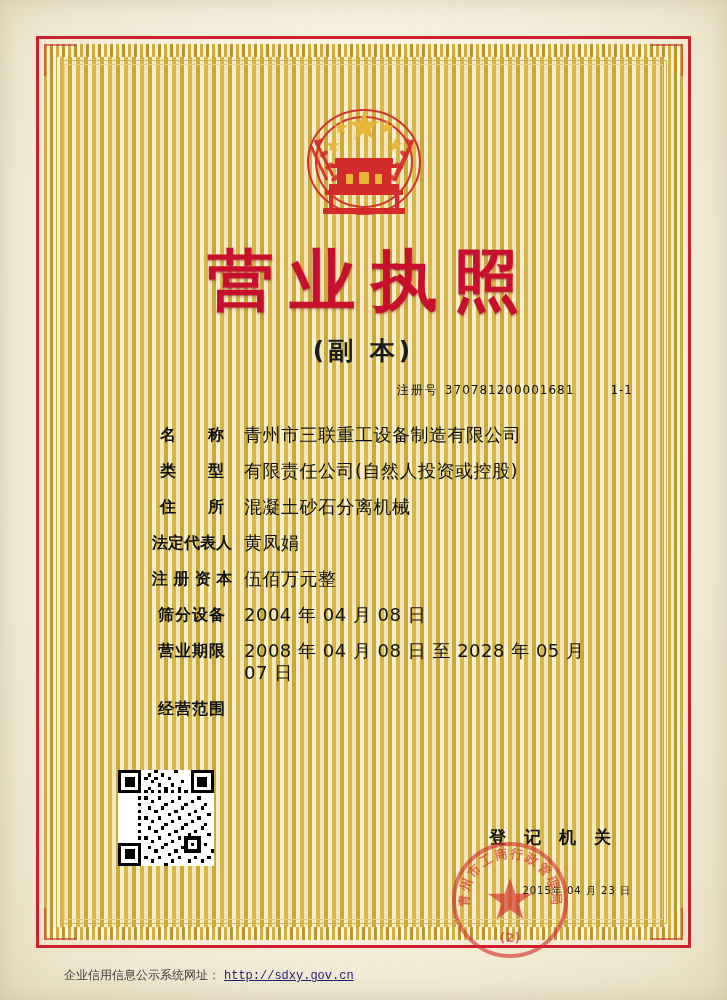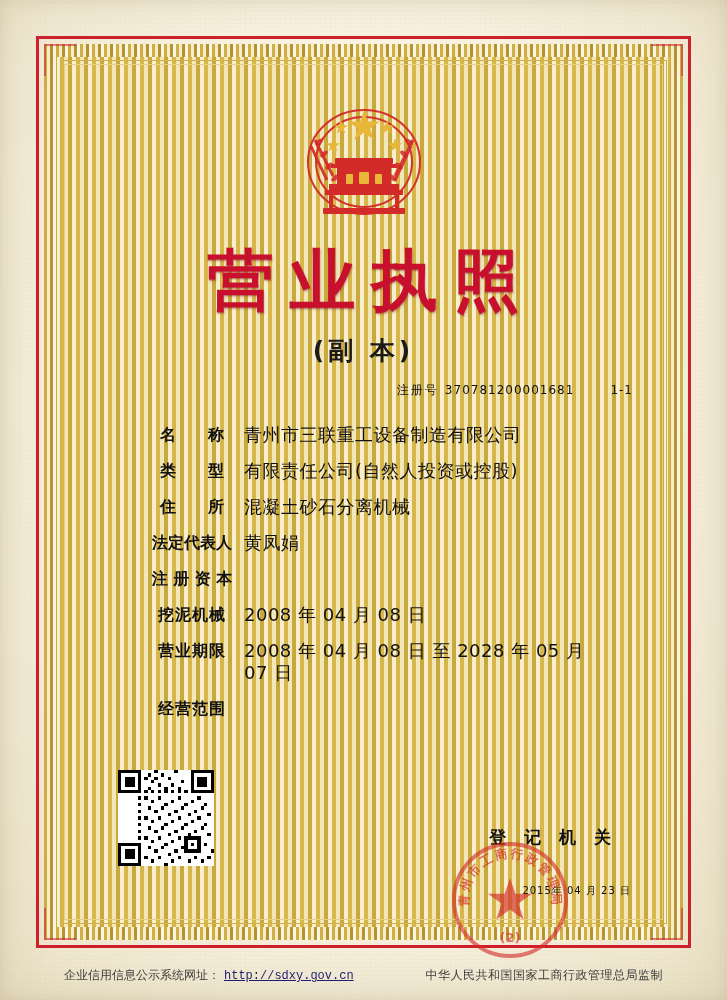--- a/index.html
+++ b/index.html
@@ -332,24 +332,25 @@
     <div class="field-row">
       <div class="field-label">住　　所</div>
       <div class="field-value">混凝土砂石分离机械</div>
     </div>
     <div class="field-row">
       <div class="field-label">法定代表人</div>
       <div class="field-value">黄凤娟</div>
     </div>
     <div class="field-row">
       <div class="field-label">注 册 资 本</div>
-    </div>
-    <div class="field-row">
-      <div class="field-label sp2">挖泥机械</div>
-      <div class="field-value">2008 年 04 月 08 日</div>
+      <div class="field-value">伍佰万元整</div>
+    </div>
+    <div class="field-row">
+      <div class="field-label sp2">筛分设备</div>
+      <div class="field-value">2004 年 04 月 08 日</div>
     </div>
     <div class="field-row">
       <div class="field-label sp2">营业期限</div>
       <div class="field-value">2008 年 04 月 08 日 至 2028 年 05 月 07 日</div>
     </div>
     <div class="field-row scope">
       <div class="field-label sp2">经营范围</div>
     </div>
   </div>
 
@@ -494,17 +495,16 @@
         <textPath href="#sealArcTop" startOffset="50%" text-anchor="middle">青州市工商行政管理局</textPath>
       </text>
       <text x="62" y="104" font-size="13" fill="#d32a2a" text-anchor="middle" font-family="'DejaVu Sans','Liberation Sans',sans-serif" font-weight="bold" opacity="0.9">(2)</text>
     </svg>
   </div>
 
   <div class="footer">
     <div class="left">
       <span>企业信用信息公示系统网址：</span><span class="url">http://sdxy.gov.cn</span>
     </div>
-    <div class="right">中华人民共和国国家工商行政管理总局监制</div>
   </div>
 
   <div class="edge-shadow"></div>
 </div>
 
 </body></html>

